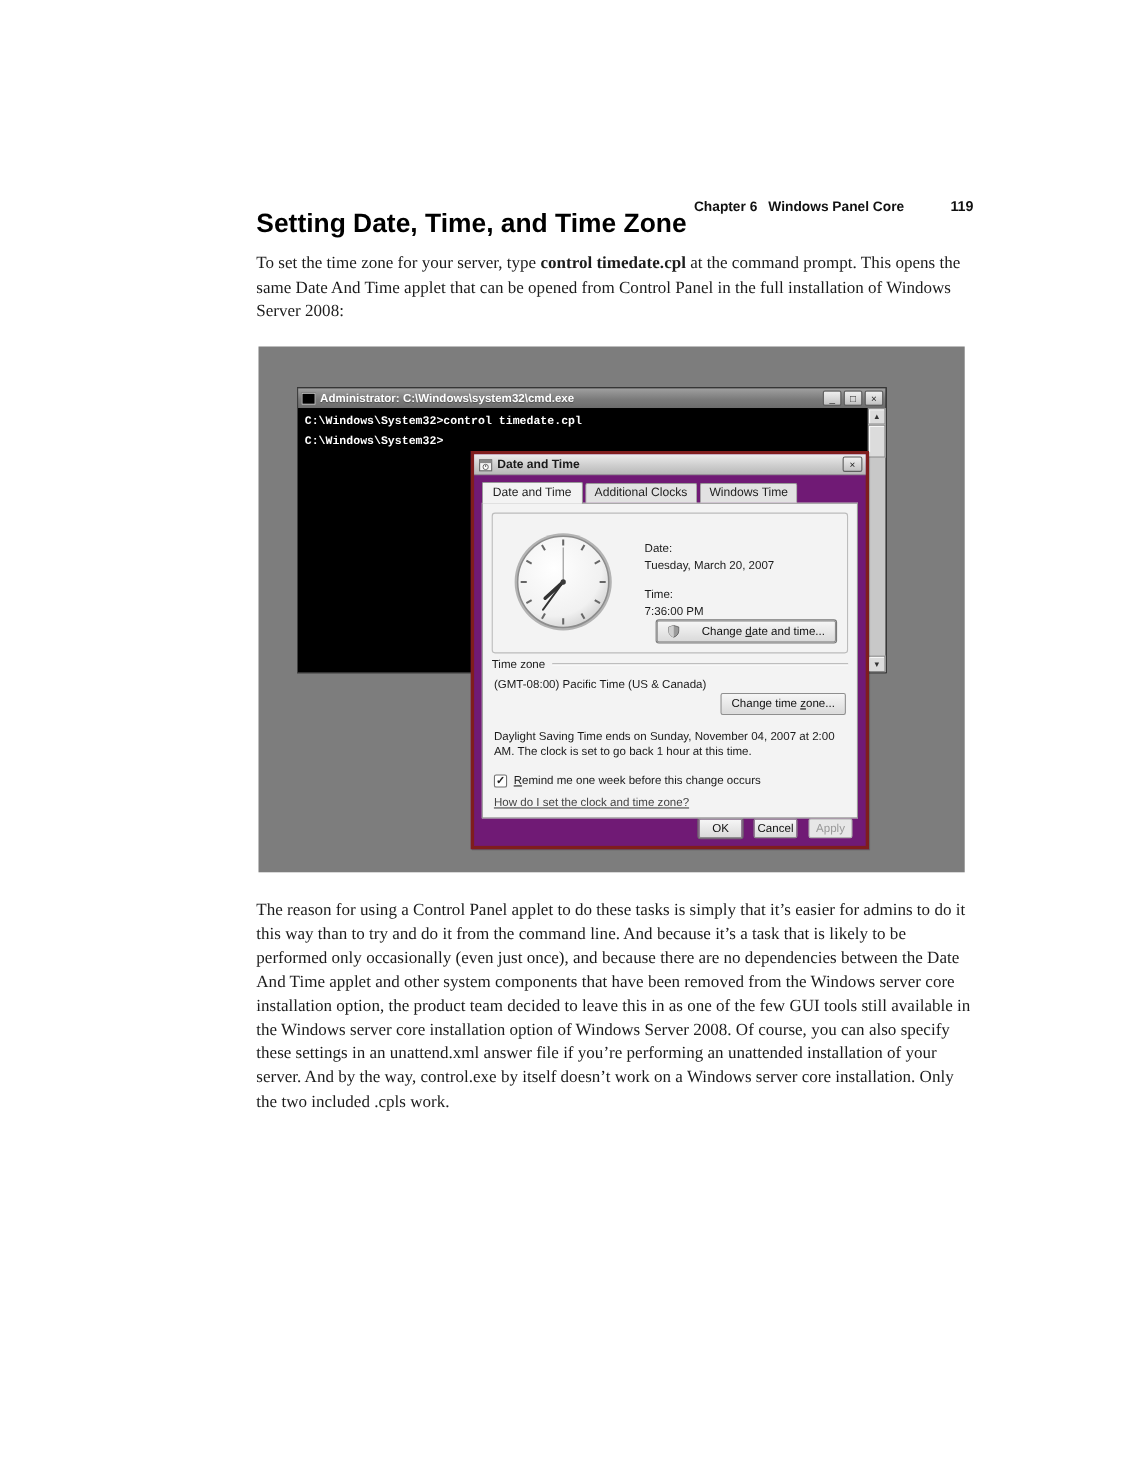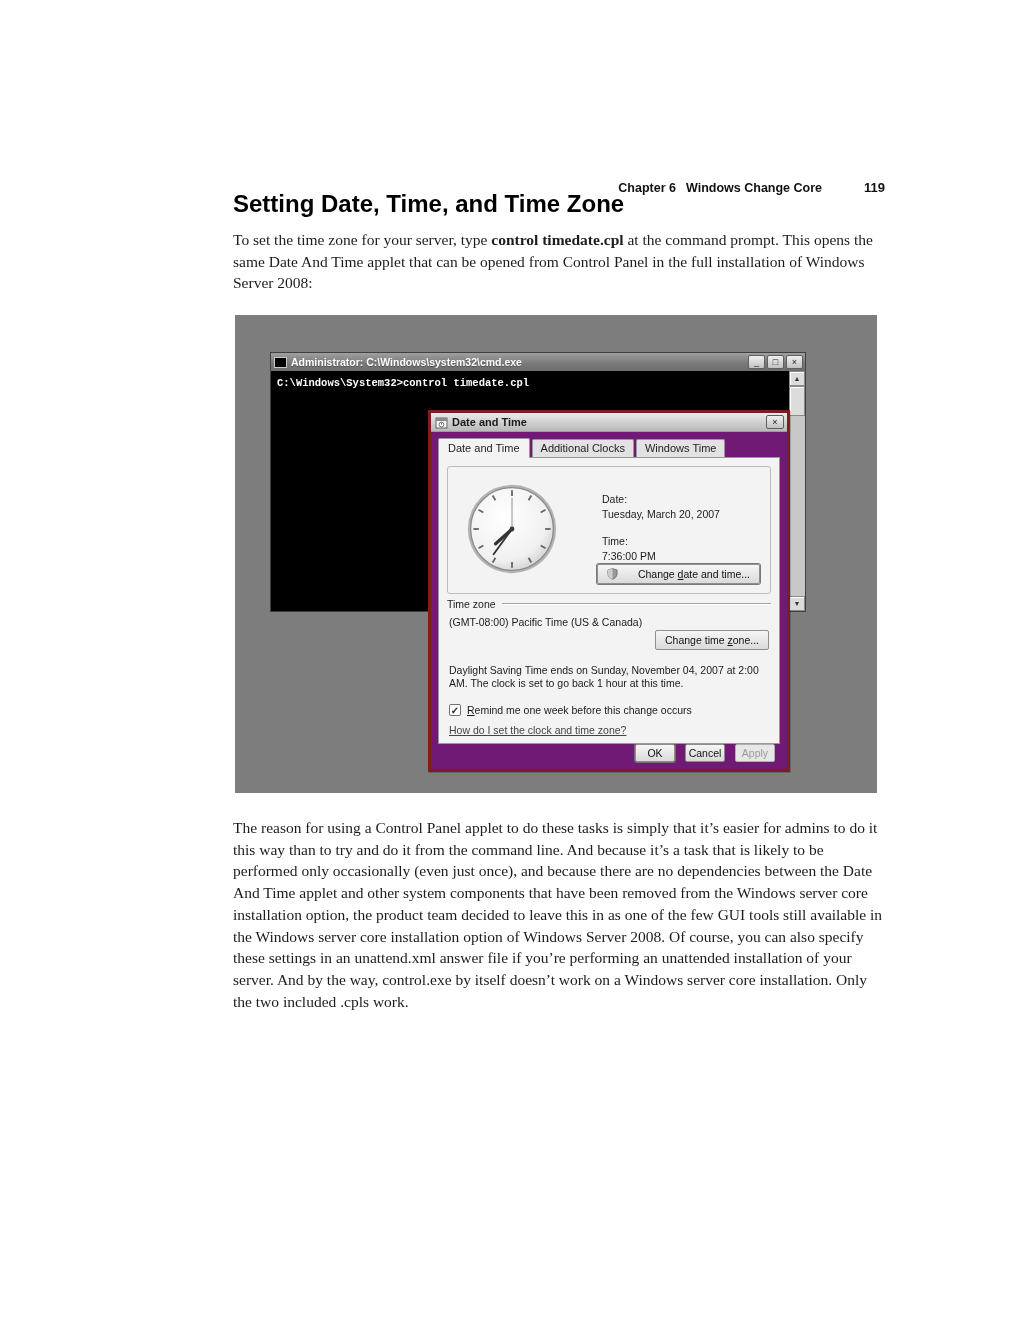--- a/index.html
+++ b/index.html
@@ -94,21 +94,21 @@
   .tabpage {
     position:relative; margin:0 7px; height:287px; background:#f3f3f3;
     border:1px solid #979797; z-index:1;
   }
 
   .clockbox {
     position:absolute; left:8px; top:8px; right:8px; height:128px;
     border:1px solid #bcbcbc; border-radius:3px;
   }
   .clock { position:absolute; left:18px; top:16px; width:92px; height:92px; }
-  .dtcol { position:absolute; left:154px; top:26px; }
+  .dtcol { position:absolute; left:138px; top:26px; }
   .dtcol .lbl { margin-bottom:3px; }
   .dtcol .val { margin-bottom:15px; }
   .btn {
     display:inline-flex; align-items:center; justify-content:center; gap:20px;
     font-family:"Liberation Sans", sans-serif; font-size:10.5px; color:#111;
     background:linear-gradient(180deg,#f6f6f6,#dadada); border:1px solid #8e8e8e; border-radius:2px;
     height:20px; padding:0 9px; cursor:default;
   }
   .btn.cdt { position:absolute; right:10px; bottom:9px; box-shadow:0 0 0 1px #7a7a7a; }
   .sep { position:absolute; left:8px; right:8px; top:140px; display:flex; align-items:center; gap:6px; }
@@ -126,21 +126,21 @@
   .dlg-buttons .btn { width:40px; height:18px; padding:0; }
   .btn.default { box-shadow:0 0 0 1px #6f6f6f; }
   .btn:disabled { color:#9a9a9a; background:#e7e7e7; border-color:#b0b0b0; box-shadow:none; }
   u { text-decoration:underline; }
 </style>
 </head>
 <body>
 
 <div class="running-head">
   <span>Chapter 6</span>
-  <span class="rh-title">Windows Change Core</span>
+  <span class="rh-title">Windows Panel Core</span>
   <span class="rh-page">119</span>
 </div>
 
 <div class="heading">Setting Date, Time, and Time Zone</div>
 
 <p class="para intro"><span>To set the time zone for your server, type </span><b>control timedate.cpl</b><span> at the command prompt. This opens the same Date And Time applet that can be opened from Control Panel in the full installation of Windows Server 2008:</span></p>
 
 <div class="shot">
 
   <div class="cmdwin">
@@ -148,20 +148,21 @@
       <span class="cmd-icon"></span>
       <span class="cmd-title">Administrator: C:\Windows\system32\cmd.exe</span>
       <span class="winbtns">
         <span class="wbtn">_</span>
         <span class="wbtn">□</span>
         <span class="wbtn">×</span>
       </span>
     </div>
     <div class="cmd-body">
       <div class="cmd-line">C:\Windows\System32&gt;control timedate.cpl</div>
+      <div class="cmd-line">C:\Windows\System32&gt;</div>
     </div>
     <div class="cmd-scrollbar">
       <div class="sb-btn up">▲</div>
       <div class="sb-thumb"></div>
       <div class="sb-btn down">▼</div>
     </div>
   </div>
 
   <div class="dlg">
     <div class="dlg-titlebar">

